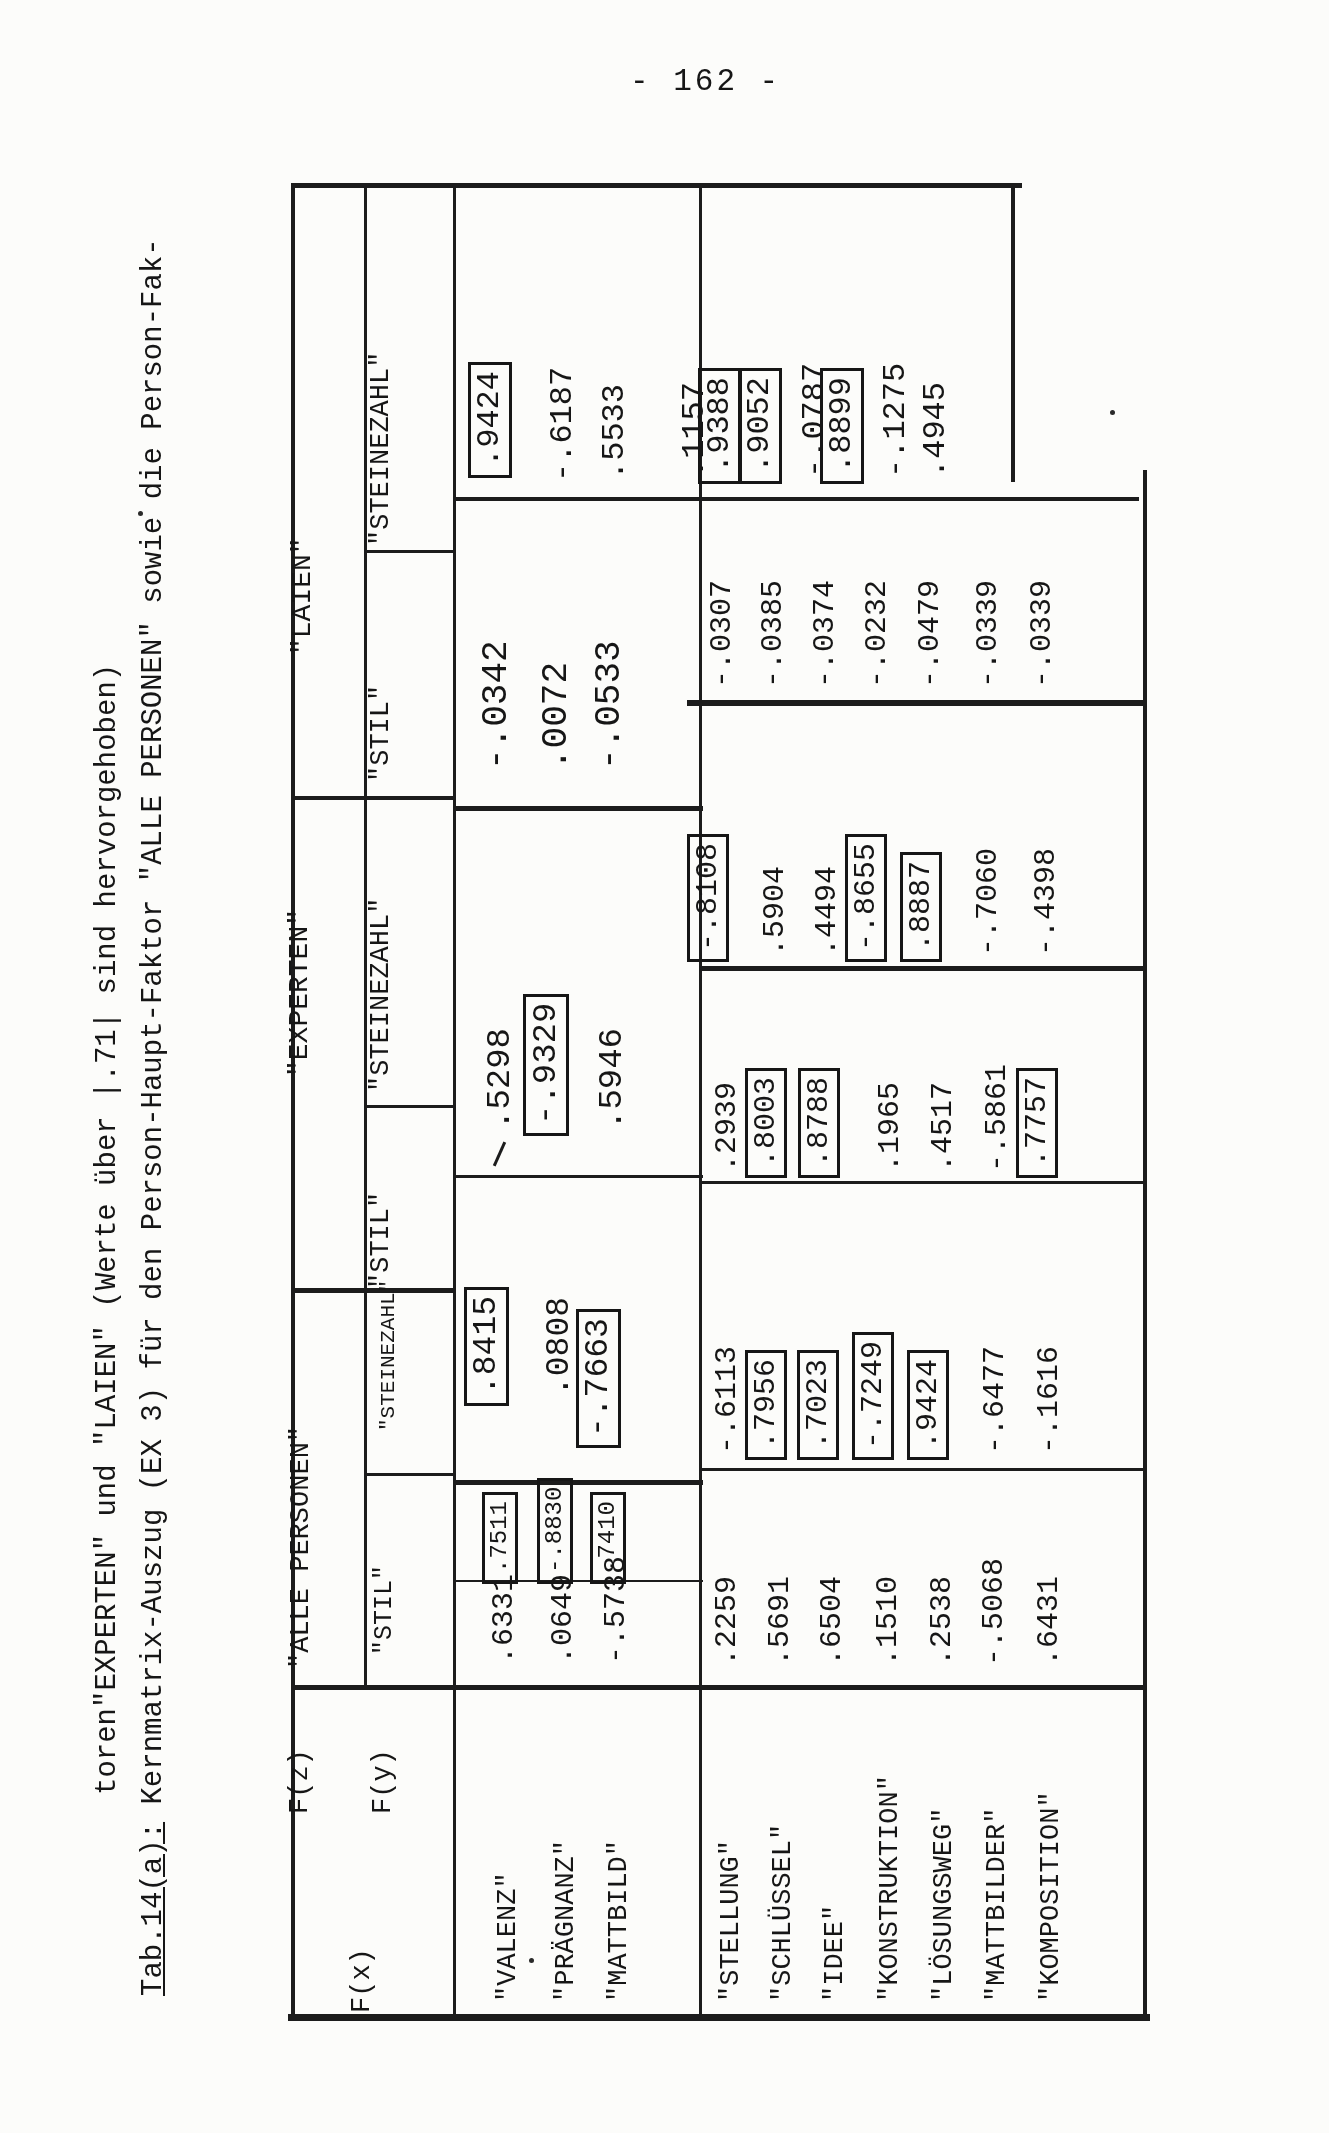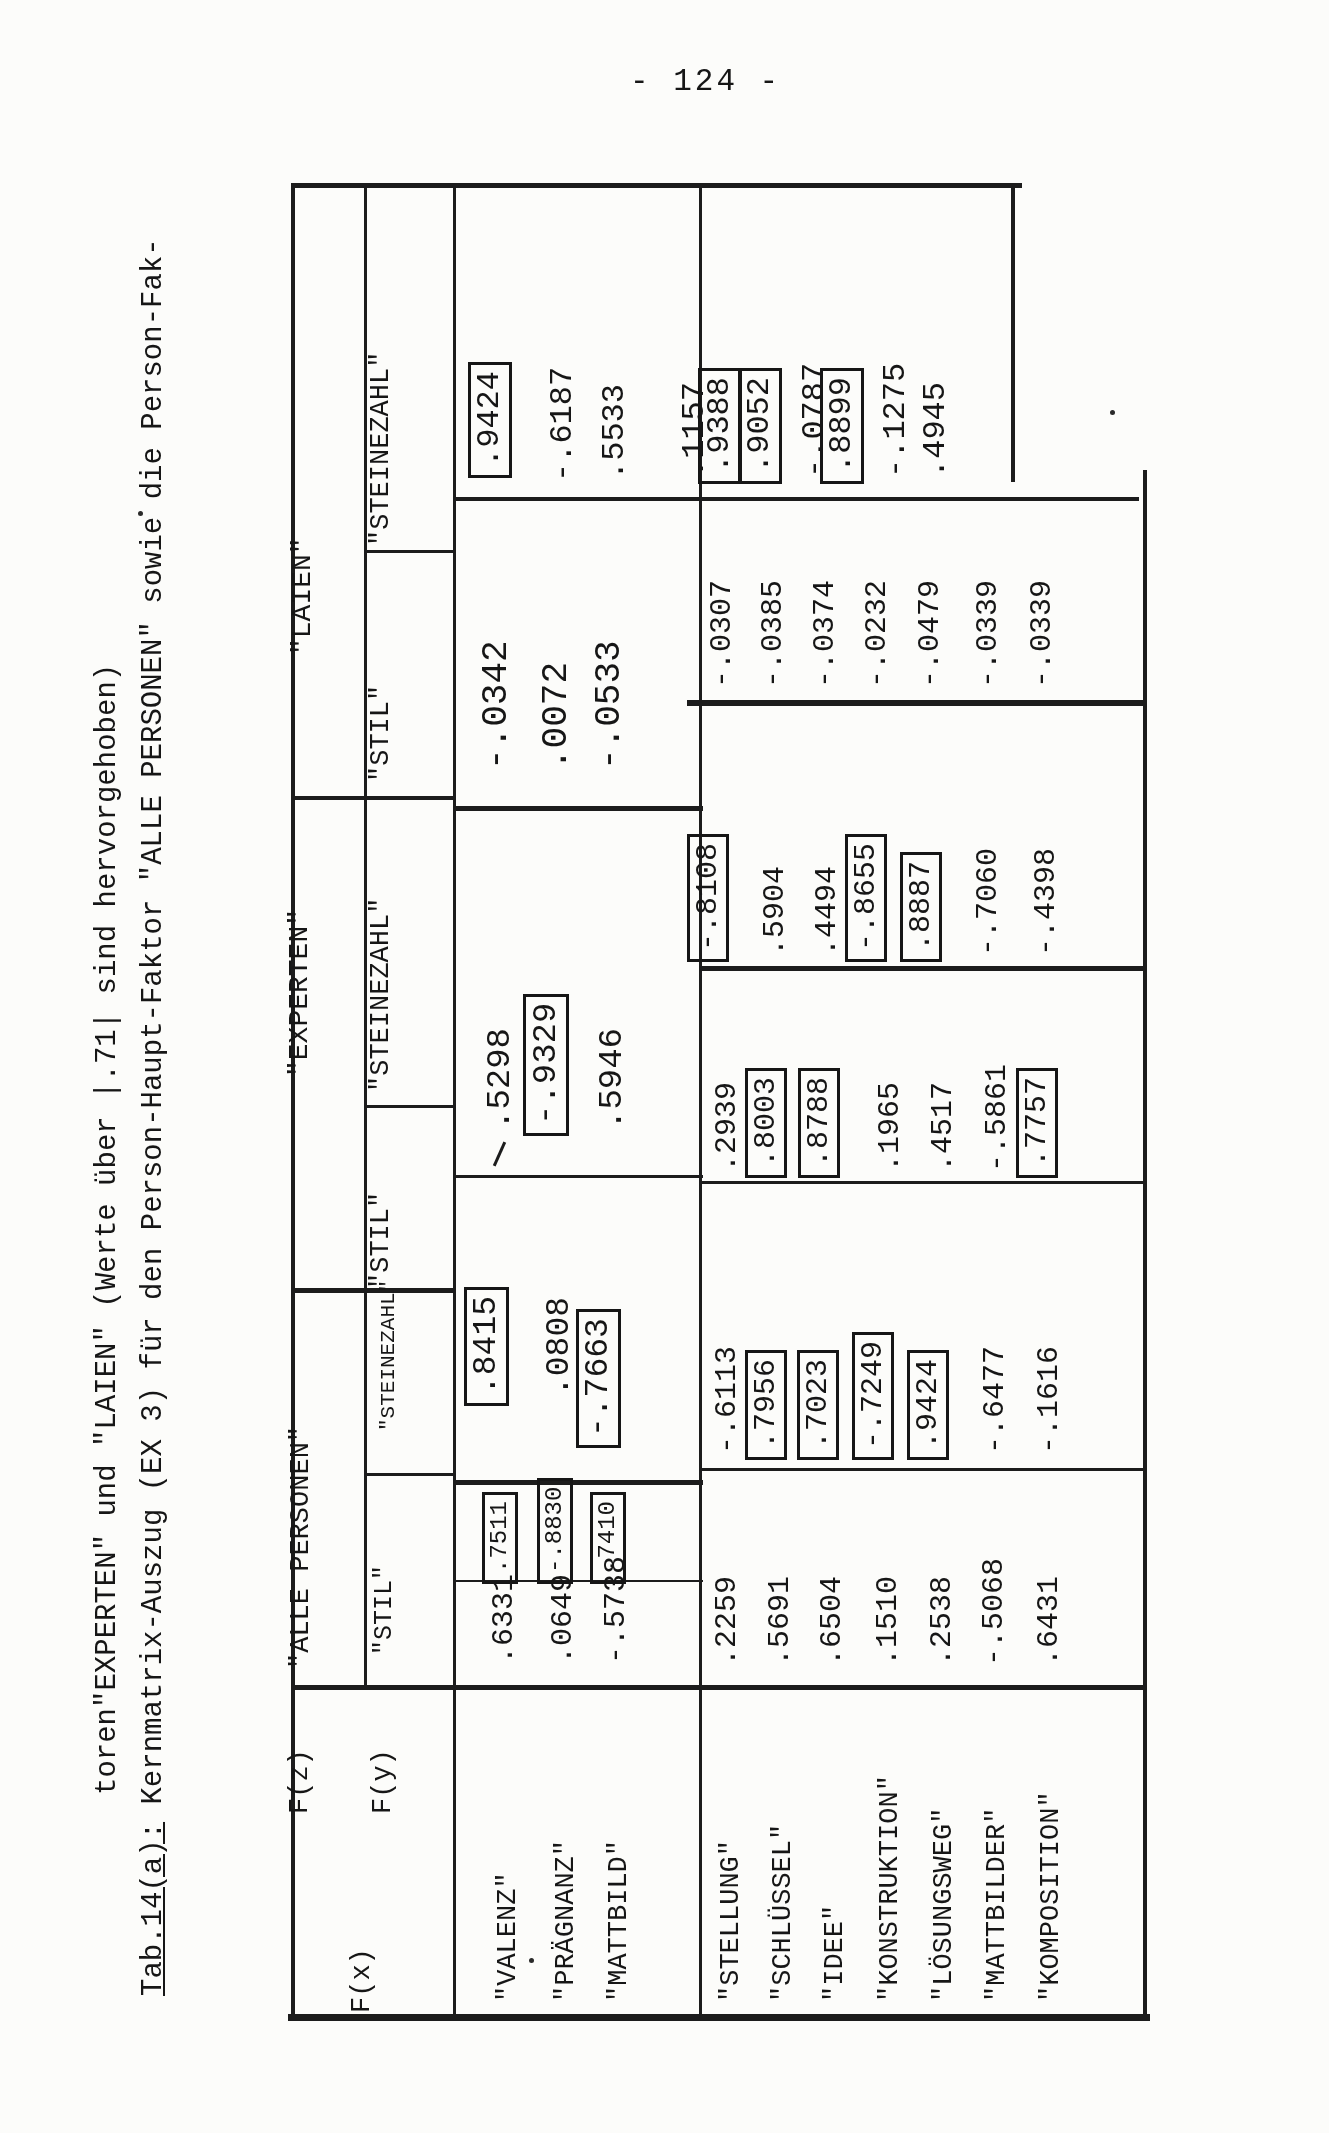--- a/index.html
+++ b/index.html
@@ -14,21 +14,21 @@
   .pageno{position:absolute;left:630px;top:64px;font-size:31px;letter-spacing:3px;}
   .tick{position:absolute;left:498px;top:1141px;width:3px;height:26px;background:#1c1c1c;
         transform:rotate(24deg);}
   .speck{position:absolute;width:5px;height:5px;background:#2a2a2a;border-radius:50%;}
 </style>
 </head>
 <body>
 
 <div class="page">
 
-  <div class="pageno">- 124 -</div>
+  <div class="pageno">- 162 -</div>
 
   <div class="vtext" style="left:168px;top:1967px;font-size:29px"><span class="u">Tab.14(a):</span><span> Kernmatrix-Auszug (EX 3) für den Person-Haupt-Faktor "ALLE PERSONEN" sowie die Person-Fak-</span></div>
   <div class="vtext" style="left:122px;top:1766px;font-size:29px">toren"EXPERTEN" und "LAIEN" (Werte über |.71| sind hervorgehoben)</div>
 
   <div class="hl" style="left:293px;top:183px;width:729px;height:5px"></div>
   <div class="vl" style="left:291px;top:183px;width:4px;height:1838px"></div>
   <div class="vl" style="left:1011px;top:185px;width:4px;height:297px"></div>
   <div class="vl" style="left:1143px;top:470px;width:4px;height:1548px"></div>
   <div class="hl" style="left:288px;top:2014px;width:862px;height:7px"></div>
   <div class="vl" style="left:364px;top:185px;width:3px;height:1502px"></div>

